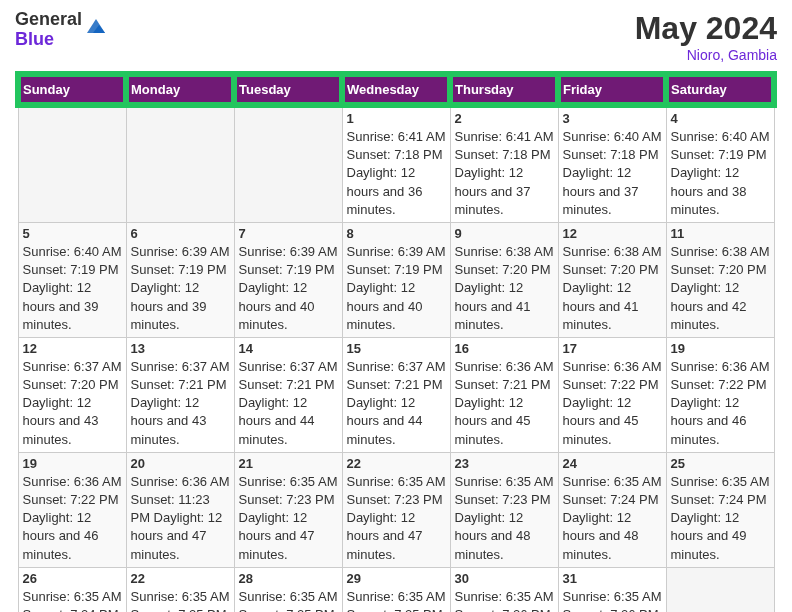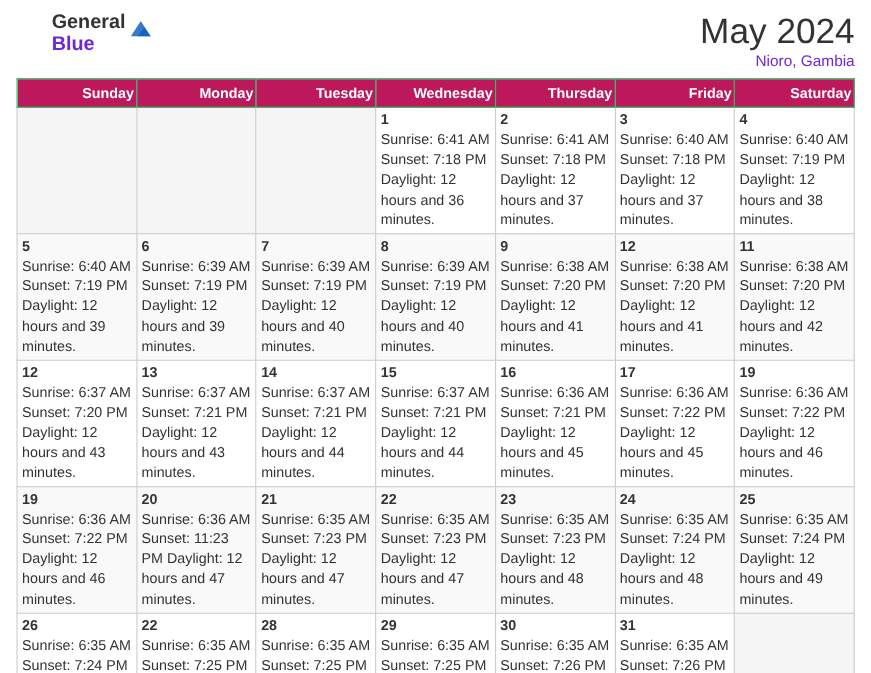--- a/index.html
+++ b/index.html
@@ -15,59 +15,58 @@
       height: 612px;
       padding: 10px 15px;
       display: flex;
       flex-direction: column;
     }
     .header {
       display: flex;
       justify-content: space-between;
       align-items: flex-start;
       margin-bottom: 8px;
-      margin-left: 32px;
     }
     .logo {
       display: flex;
       align-items: center;
     }
     .logo-text {
       font-size: 18px;
       font-weight: bold;
       line-height: 1.1;
     }
     .logo-text .general { color: #333; }
     .logo-text .blue { color: #6d28d9; }
     .title-block {
       text-align: right;
     }
     .month-title {
       font-size: 32px;
-      font-weight: normal;
+      font-weight: bold;
       color: #333;
     }
     .location {
       font-size: 14px;
       color: #6d28d9;
     }
     .calendar {
       flex: 1;
       border: 1px solid #ccc;
       border-collapse: collapse;
       width: 100%;
       table-layout: fixed;
     }
     .calendar th {
-      background-color: #be185d;
+      background-color: #701a75;
       color: #fff;
-      text-align: right;
+      text-align: left;
       padding: 5px 2px;
       font-size: 13px;
-      border: 1px solid #22c55e;
+      border: 6px solid #22c55e;
     }
     .calendar td {
       border: 1px solid #ccc;
       vertical-align: top;
       padding: 3px 4px;
       font-size: 9.5px;
       color: #333;
       height: 82px;
       background: #fff;
     }

